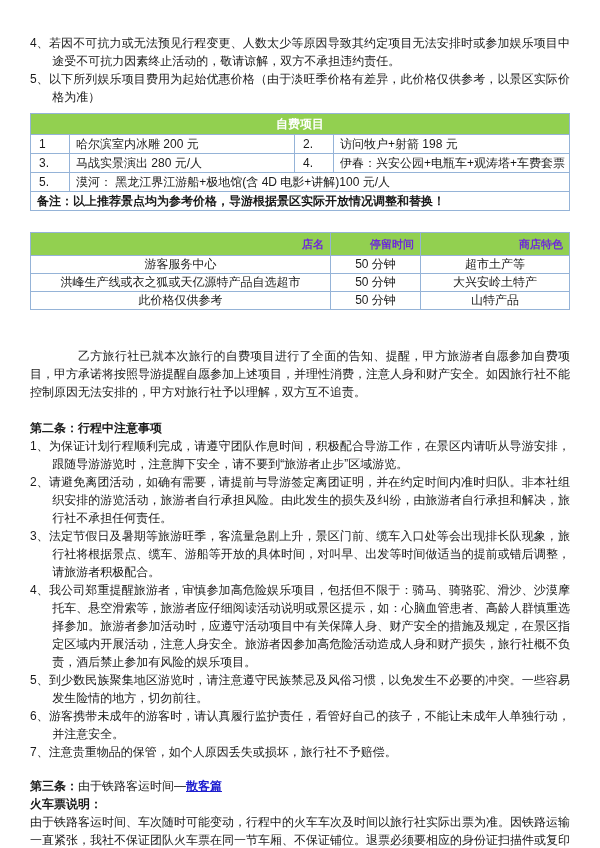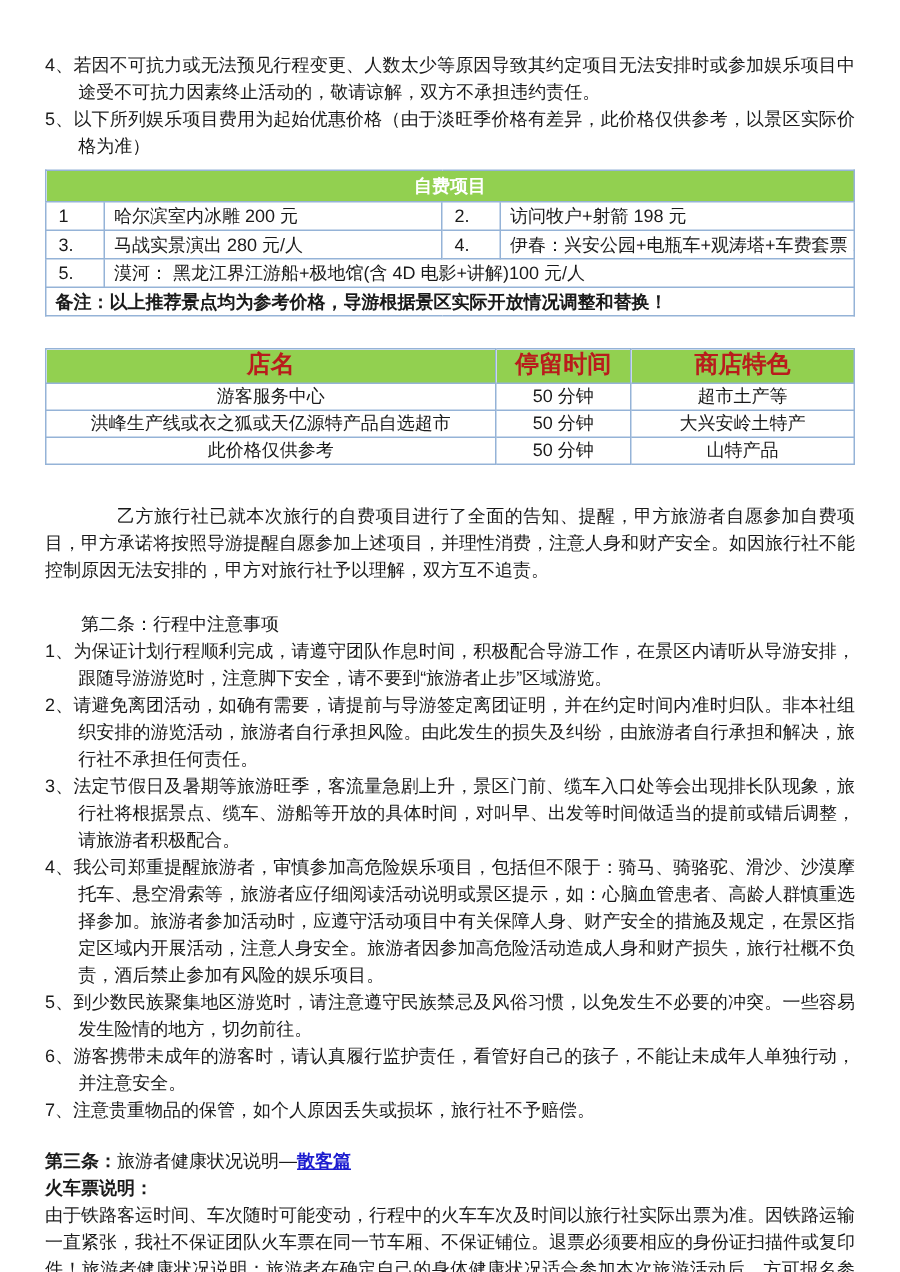--- a/index.html
+++ b/index.html
@@ -35,31 +35,31 @@
   .t1{margin-top:7px;}
   .t1 .title-cell{
     background:var(--green);color:#ffffff;font-weight:bold;
     text-align:center;font-size:12px;height:20px;line-height:20px;
   }
   .t1 td{height:19px;}
   .t1 .c-num{padding-left:8px;}
   .t1 .note-cell{font-weight:bold;white-space:normal;}
   .t2{margin-top:21px;}
   .t2 th{
-    background:var(--green);color:#b91c1c;font-weight:bold;
-    text-align:center;height:23px;font-size:16px;
+    background:var(--green);color:#6d28d9;font-weight:bold;
+    text-align:right;height:23px;font-size:11px;
   }
   .t2 td{text-align:center;height:17px;line-height:17px;}
   
   .para-indent{
-    margin-top:25px;
+    margin-top:37px;
     text-indent:4em;text-align:justify;
   }
   .h-bold{font-weight:bold;}
-  .sec2-head{margin-top:18px;font-weight:normal;margin-left:24px;}
+  .sec2-head{margin-top:18px;font-weight:bold;}
   .sec3-head{margin-top:16px;}
   .sec3-head .prefix{font-weight:bold;}
   .sec3-link{
     color:var(--link);font-weight:bold;text-decoration:underline;cursor:pointer;
   }
   .plain-just{text-align:justify;}
 </style>
 </head>
 <body>
 
@@ -135,17 +135,17 @@
 
   <p class="sec2-head">第二条：行程中注意事项</p>
   <p class="hang"><span class="num">1、</span><span>为保证计划行程顺利完成，请遵守团队作息时间，积极配合导游工作，在景区内请听从导游安排，跟随导游游览时，注意脚下安全，请不要到“旅游者止步”区域游览。</span></p>
   <p class="hang"><span class="num">2、</span><span>请避免离团活动，如确有需要，请提前与导游签定离团证明，并在约定时间内准时归队。非本社组织安排的游览活动，旅游者自行承担风险。由此发生的损失及纠纷，由旅游者自行承担和解决，旅行社不承担任何责任。</span></p>
   <p class="hang"><span class="num">3、</span><span>法定节假日及暑期等旅游旺季，客流量急剧上升，景区门前、缆车入口处等会出现排长队现象，旅行社将根据景点、缆车、游船等开放的具体时间，对叫早、出发等时间做适当的提前或错后调整，请旅游者积极配合。</span></p>
   <p class="hang"><span class="num">4、</span><span>我公司郑重提醒旅游者，审慎参加高危险娱乐项目，包括但不限于：骑马、骑骆驼、滑沙、沙漠摩托车、悬空滑索等，旅游者应仔细阅读活动说明或景区提示，如：心脑血管患者、高龄人群慎重选择参加。旅游者参加活动时，应遵守活动项目中有关保障人身、财产安全的措施及规定，在景区指定区域内开展活动，注意人身安全。旅游者因参加高危险活动造成人身和财产损失，旅行社概不负责，酒后禁止参加有风险的娱乐项目。</span></p>
   <p class="hang"><span class="num">5、</span><span>到少数民族聚集地区游览时，请注意遵守民族禁忌及风俗习惯，以免发生不必要的冲突。一些容易发生险情的地方，切勿前往。</span></p>
   <p class="hang"><span class="num">6、</span><span>游客携带未成年的游客时，请认真履行监护责任，看管好自己的孩子，不能让未成年人单独行动，并注意安全。</span></p>
   <p class="hang"><span class="num">7、</span><span>注意贵重物品的保管，如个人原因丢失或损坏，旅行社不予赔偿。</span></p>
 
-  <p class="sec3-head"><span class="prefix">第三条：</span><span>旅游者健康状况说明—</span><span class="sec3-link">散客篇</span></p>
+  <p class="sec3-head"><span class="prefix">第三条：</span><span>由于铁路客运时间—</span><span class="sec3-link">散客篇</span></p>
   <p class="h-bold">火车票说明：</p>
   <p class="plain-just">由于铁路客运时间、车次随时可能变动，行程中的火车车次及时间以旅行社实际出票为准。因铁路运输一直紧张，我社不保证团队火车票在同一节车厢、不保证铺位。退票必须要相应的身份证扫描件或复印件！旅游者健康状况说明：旅游者在确定自己的身体健康状况适合参加本次旅游活动后，方可报名参团。因个人既有病史和身体残障在旅游行程中引起的疾病进一步发作和伤亡，旅行社不承担任何责任。如存下列情况，请勿报名：传染性疾病患者、心血管疾病患者、脑血管疾病患者、精神病患者。</p>
 
 </div>
 
 </body></html>

